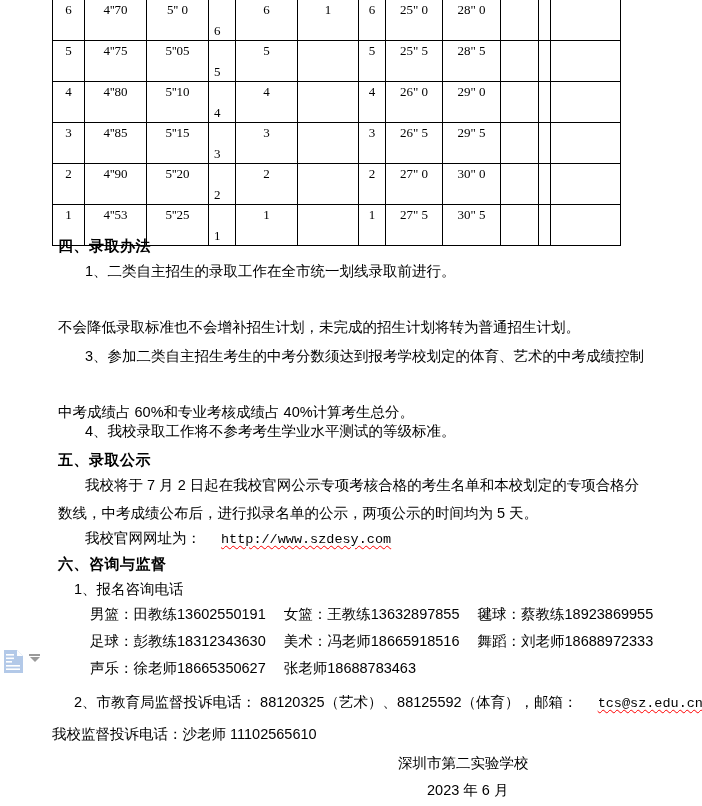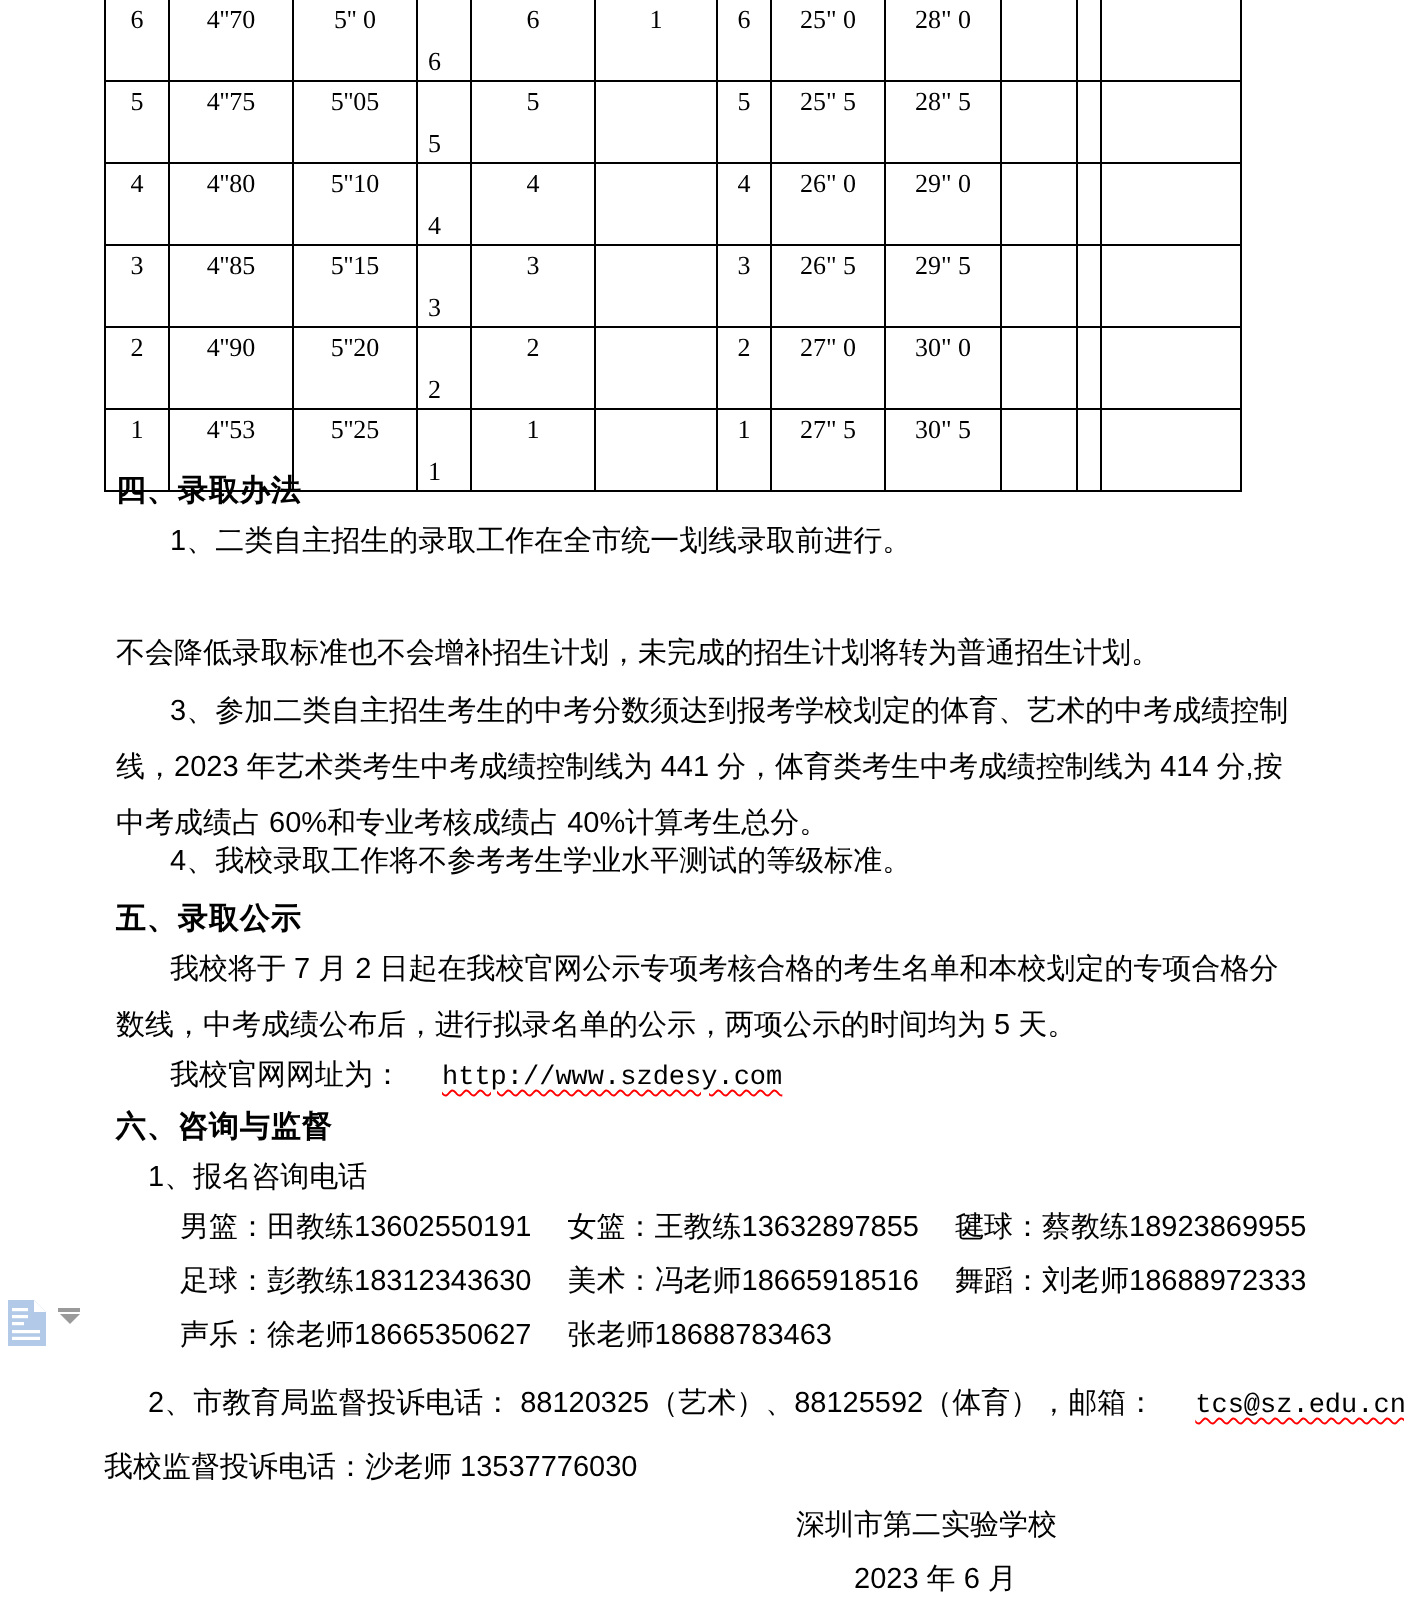--- a/index.html
+++ b/index.html
@@ -208,21 +208,20 @@
     </tbody>
   </table>
 
   <div class="txt head" style="left:58px;top:238px;">四、录取办法</div>
 
   <div class="txt" style="left:85px;top:264px;">1、二类自主招生的录取工作在全市统一划线录取前进行。</div>
 
   <div class="txt" style="left:58px;top:320px;">不会降低录取标准也不会增补招生计划，未完成的招生计划将转为普通招生计划。</div>
 
   <div class="txt" style="left:85px;top:349px;">3、参加二类自主招生考生的中考分数须达到报考学校划定的体育、艺术的中考成绩控制</div>
-  <div class="txt" style="left:58px;top:377px;">线，2023 年艺术类考生中考成绩控制线为 441 分，体育类考生中考成绩控制线为 414 分,按</div>
   <div class="txt" style="left:58px;top:405px;text-align:right;">中考成绩占 60%和专业考核成绩占 40%计算考生总分。</div>
 
   <div class="txt" style="left:85px;top:424px;">4、我校录取工作将不参考考生学业水平测试的等级标准。</div>
 
   <div class="txt head" style="left:58px;top:452px;">五、录取公示</div>
 
   <div class="txt" style="left:85px;top:478px;">我校将于 7 月 2 日起在我校官网公示专项考核合格的考生名单和本校划定的专项合格分</div>
   <div class="txt" style="left:58px;top:506px;">数线，中考成绩公布后，进行拟录名单的公示，两项公示的时间均为 5 天。</div>
 
   <div class="txt" style="left:85px;top:531px;">
@@ -247,21 +246,21 @@
 
   <div class="txt" style="left:90px;top:661px;">
     <span>声乐：</span><span>徐老师</span><span class="num">18665350627</span>
     <span style="display:inline-block;width:14px"></span><span>张老师</span><span class="num">18688783463</span>
   </div>
 
   <div class="txt" style="left:74px;top:695px;">
     <span>2、市教育局监督投诉电话： 88120325（艺术）、88125592（体育），邮箱：</span><span class="mono spell">tcs@sz.edu.cn</span><span>。</span>
   </div>
 
-  <div class="txt" style="left:52px;top:727px;">我校监督投诉电话：沙老师 13537776030</div>
+  <div class="txt" style="left:52px;top:727px;">我校监督投诉电话：沙老师 11102565610</div>
 
   <div class="txt" style="left:398px;top:756px;">深圳市第二实验学校</div>
   <div class="txt" style="left:427px;top:783px;">2023 年 6 月</div>
 
   <div class="paste-icon">
     <svg width="20" height="23" viewBox="0 0 20 23" xmlns="http://www.w3.org/2000/svg">
       <path d="M0 0 H13 L19 6 V23 H0 Z" fill="#b3c9e8"></path>
       <path d="M13 0 L19 6 H13 Z" fill="#ffffff"></path>
       <rect x="2" y="4" width="8" height="1.6" fill="#ffffff"></rect>
       <rect x="2" y="7.5" width="8" height="1.6" fill="#ffffff"></rect>

